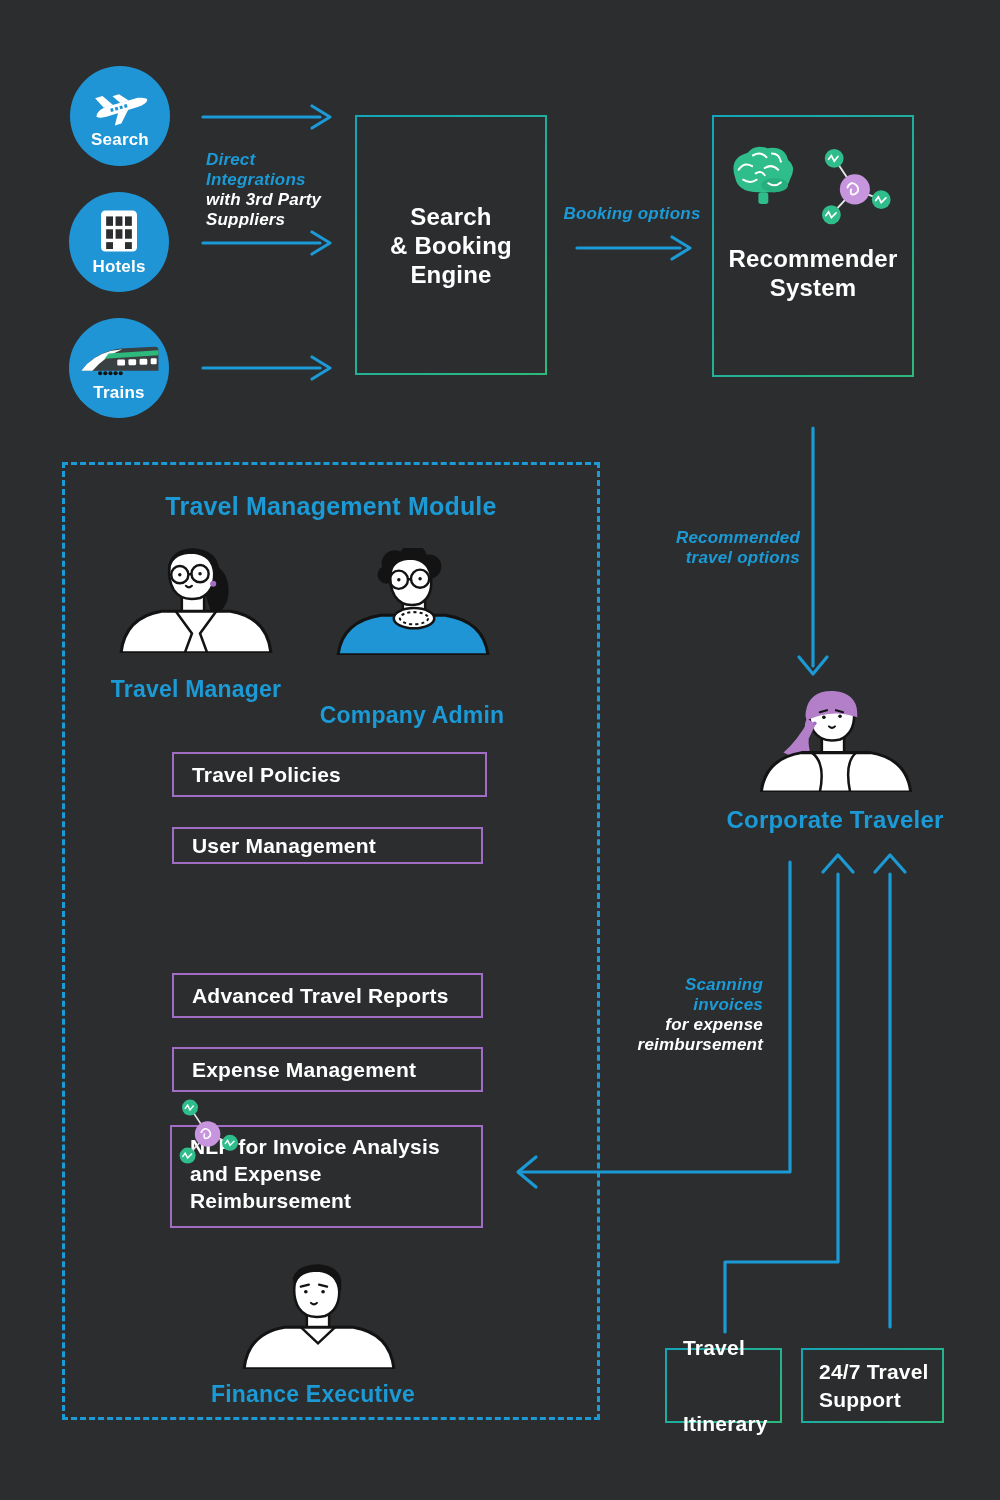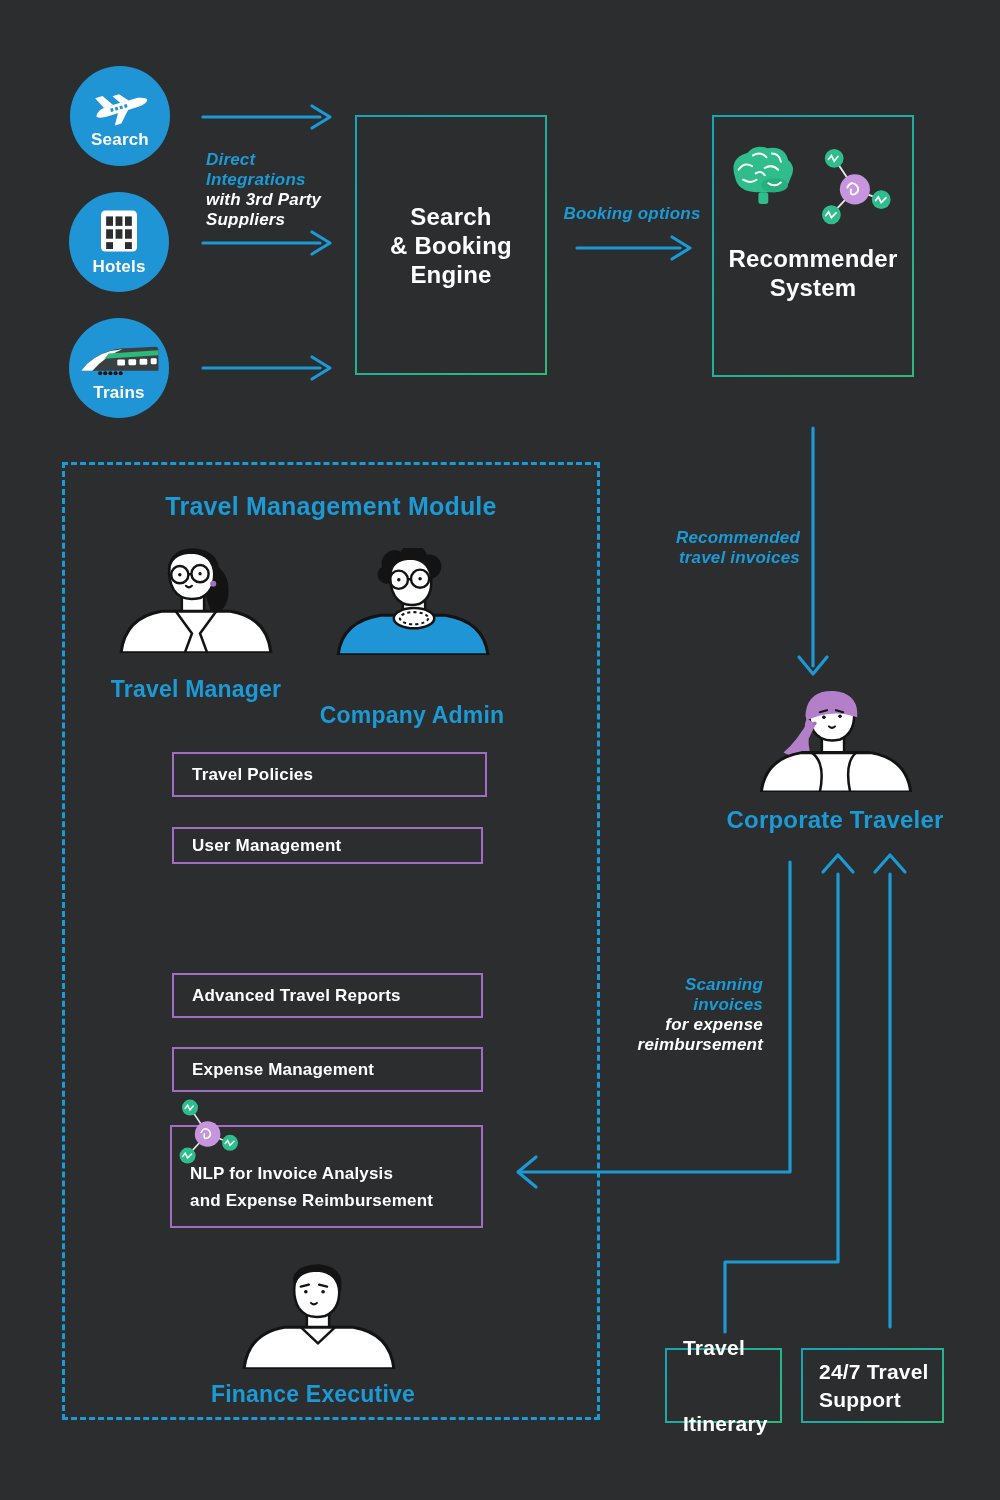--- a/index.html
+++ b/index.html
@@ -17,21 +17,21 @@
 
   .gbox{border:2px solid #23b287;border-image:linear-gradient(135deg,#14a5b8,#2db97b) 1;
         box-sizing:border-box;display:flex;flex-direction:column;align-items:center;justify-content:center;z-index:3;background:transparent;}
   .gbox .t{color:#fff;font-size:24px;line-height:29px;text-align:center;}
 
   .module{border:3px dashed #1b9ad6;box-sizing:border-box;z-index:1;}
   .module-title{font-size:25px;color:#1b9ad6;}
 
   .feature{border:2px solid #a06cc4;box-sizing:border-box;display:flex;align-items:center;
            padding-left:18px;z-index:3;}
-  .feature .t{color:#fff;font-size:17px;line-height:27px;}
+  .feature .t{color:#fff;font-size:21px;line-height:27px;}
   .feature.tall{align-items:flex-end;padding-bottom:12px;}
 
   .rolelbl{font-size:23px;color:#1b9ad6;}
 
   .note{font-size:17px;line-height:20px;font-style:italic;}
 
   .outbox{border:2px solid #23b287;border-image:linear-gradient(135deg,#14a5b8,#2db97b) 1;
           box-sizing:border-box;display:flex;flex-direction:column;justify-content:center;
           padding-left:16px;z-index:3;}
   .outbox .t{color:#fff;font-size:21px;line-height:28px;}
@@ -171,21 +171,21 @@
             <path d="M21 78 L24 74 L27 80 L32 75"></path>
         </g>
       </svg>
     </div>
     <div class="t" style="margin-top:12px;">Recommender</div>
     <div class="t">System</div>
   </div>
 
   <div class="abs note blue right" style="left:660px;top:528px;width:140px;">
     <div>Recommended</div>
-    <div>travel invoices</div>
+    <div>travel options</div>
   </div>
 
   <div class="abs module" style="left:62px;top:462px;width:538px;height:958px;"></div>
   <div class="abs module-title center" style="left:62px;top:492px;width:538px;">Travel Management Module</div>
 
   <svg class="abs" style="left:115px;top:546px;z-index:3;" width="162" height="107" viewBox="0 0 160 105">
     <path d="M94 16 Q114 24 112 48 Q110 64 96 68 L86 38 Z" fill="#131313"></path>
     <path d="M52 22 Q55 2 78 2 Q101 4 103 23 L99 35 Q76 19 55 33 Z" fill="#131313"></path>
     <path d="M66 40 L66 70 L88 70 L88 40 Z" fill="#ffffff" stroke="#131313" stroke-width="2.5"></path>
     <path d="M54 19 Q58 6 77 6 Q97 8 98 27 Q98 45 84 51 Q66 55 58 43 Q52 33 54 19 Z" fill="#ffffff" stroke="#131313" stroke-width="2.5"></path>

